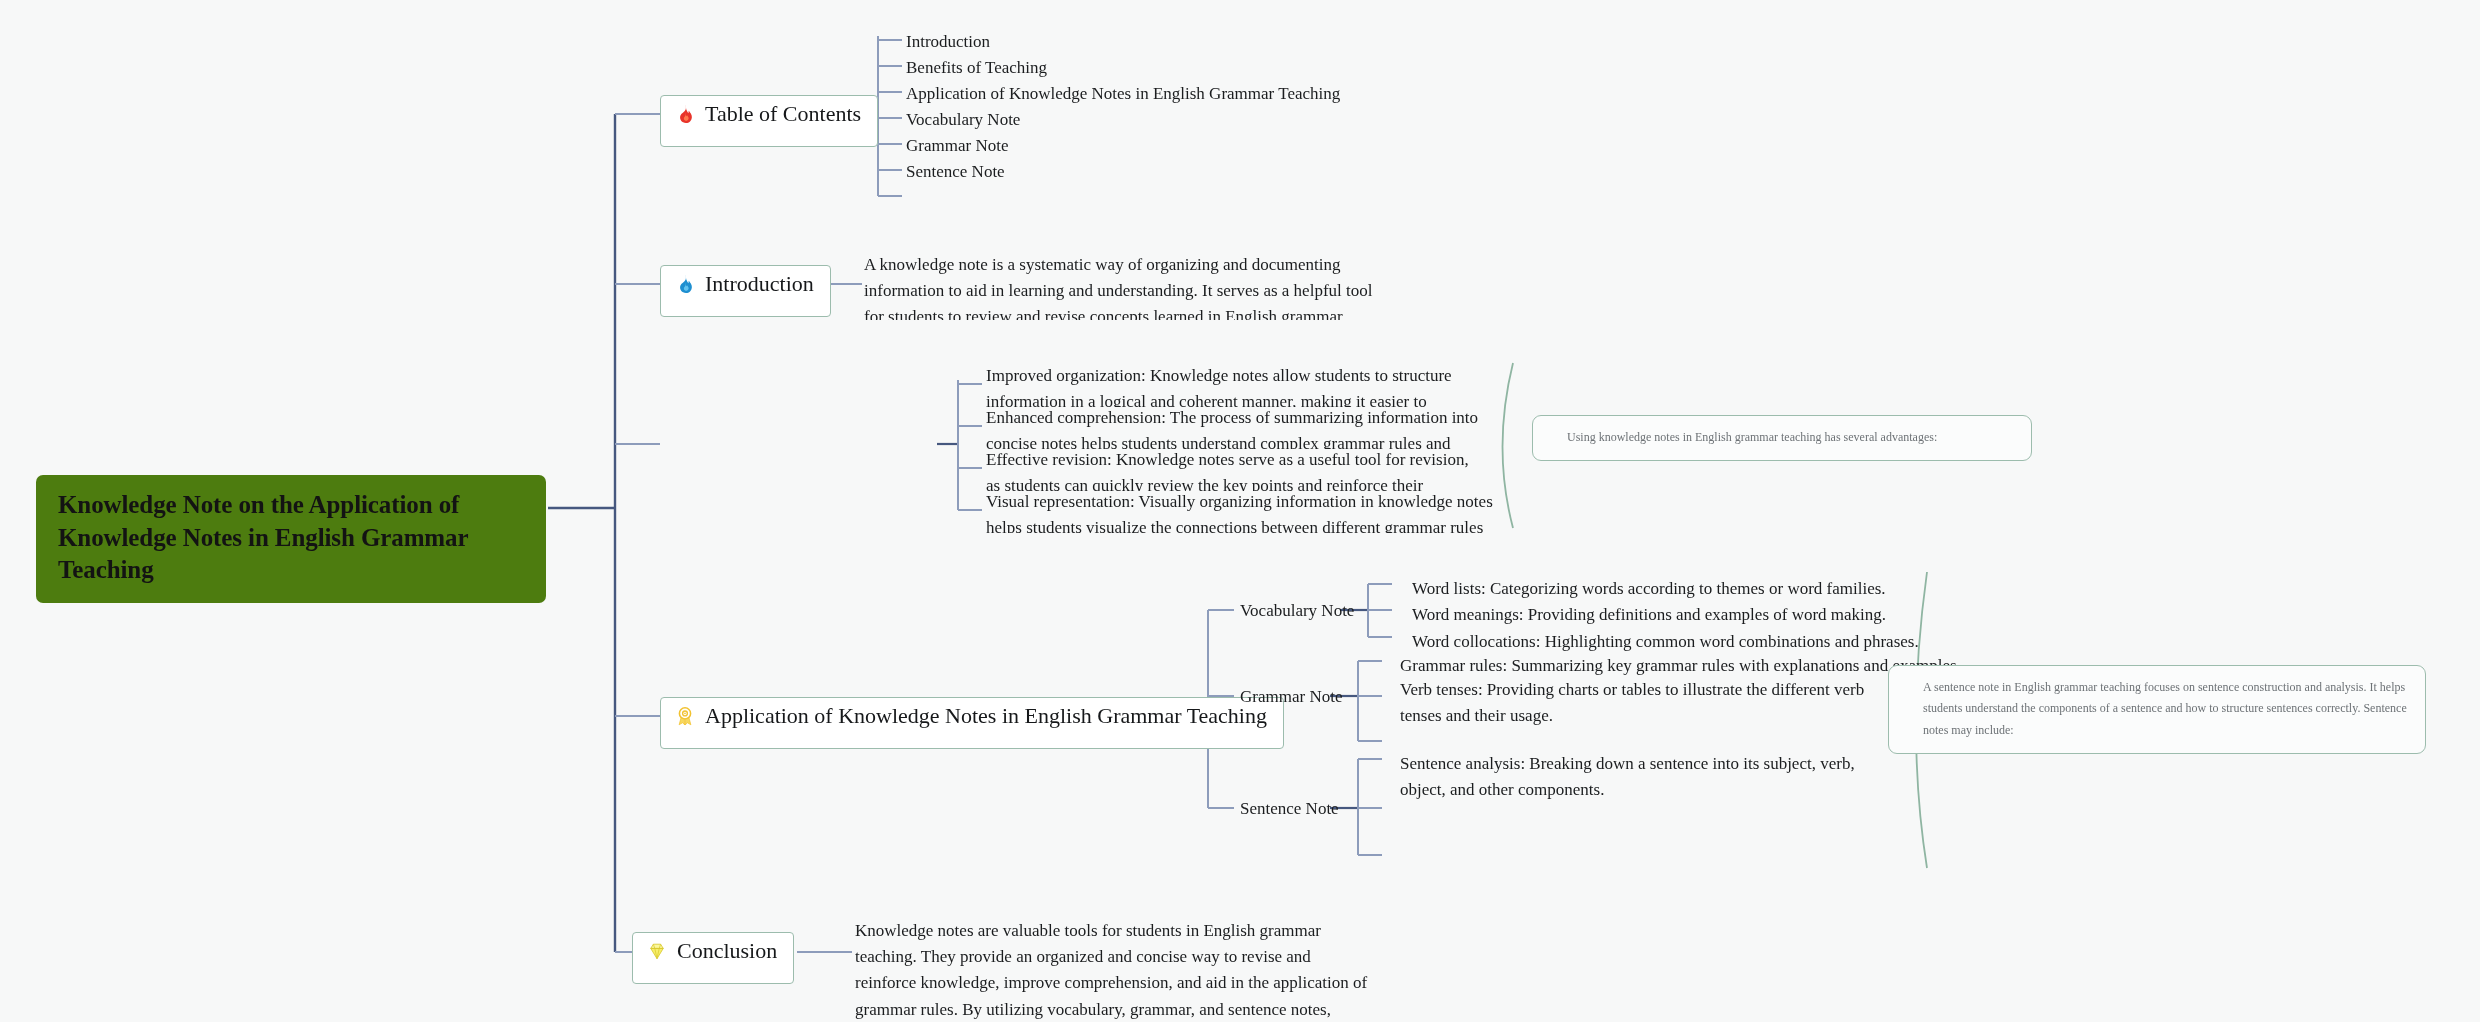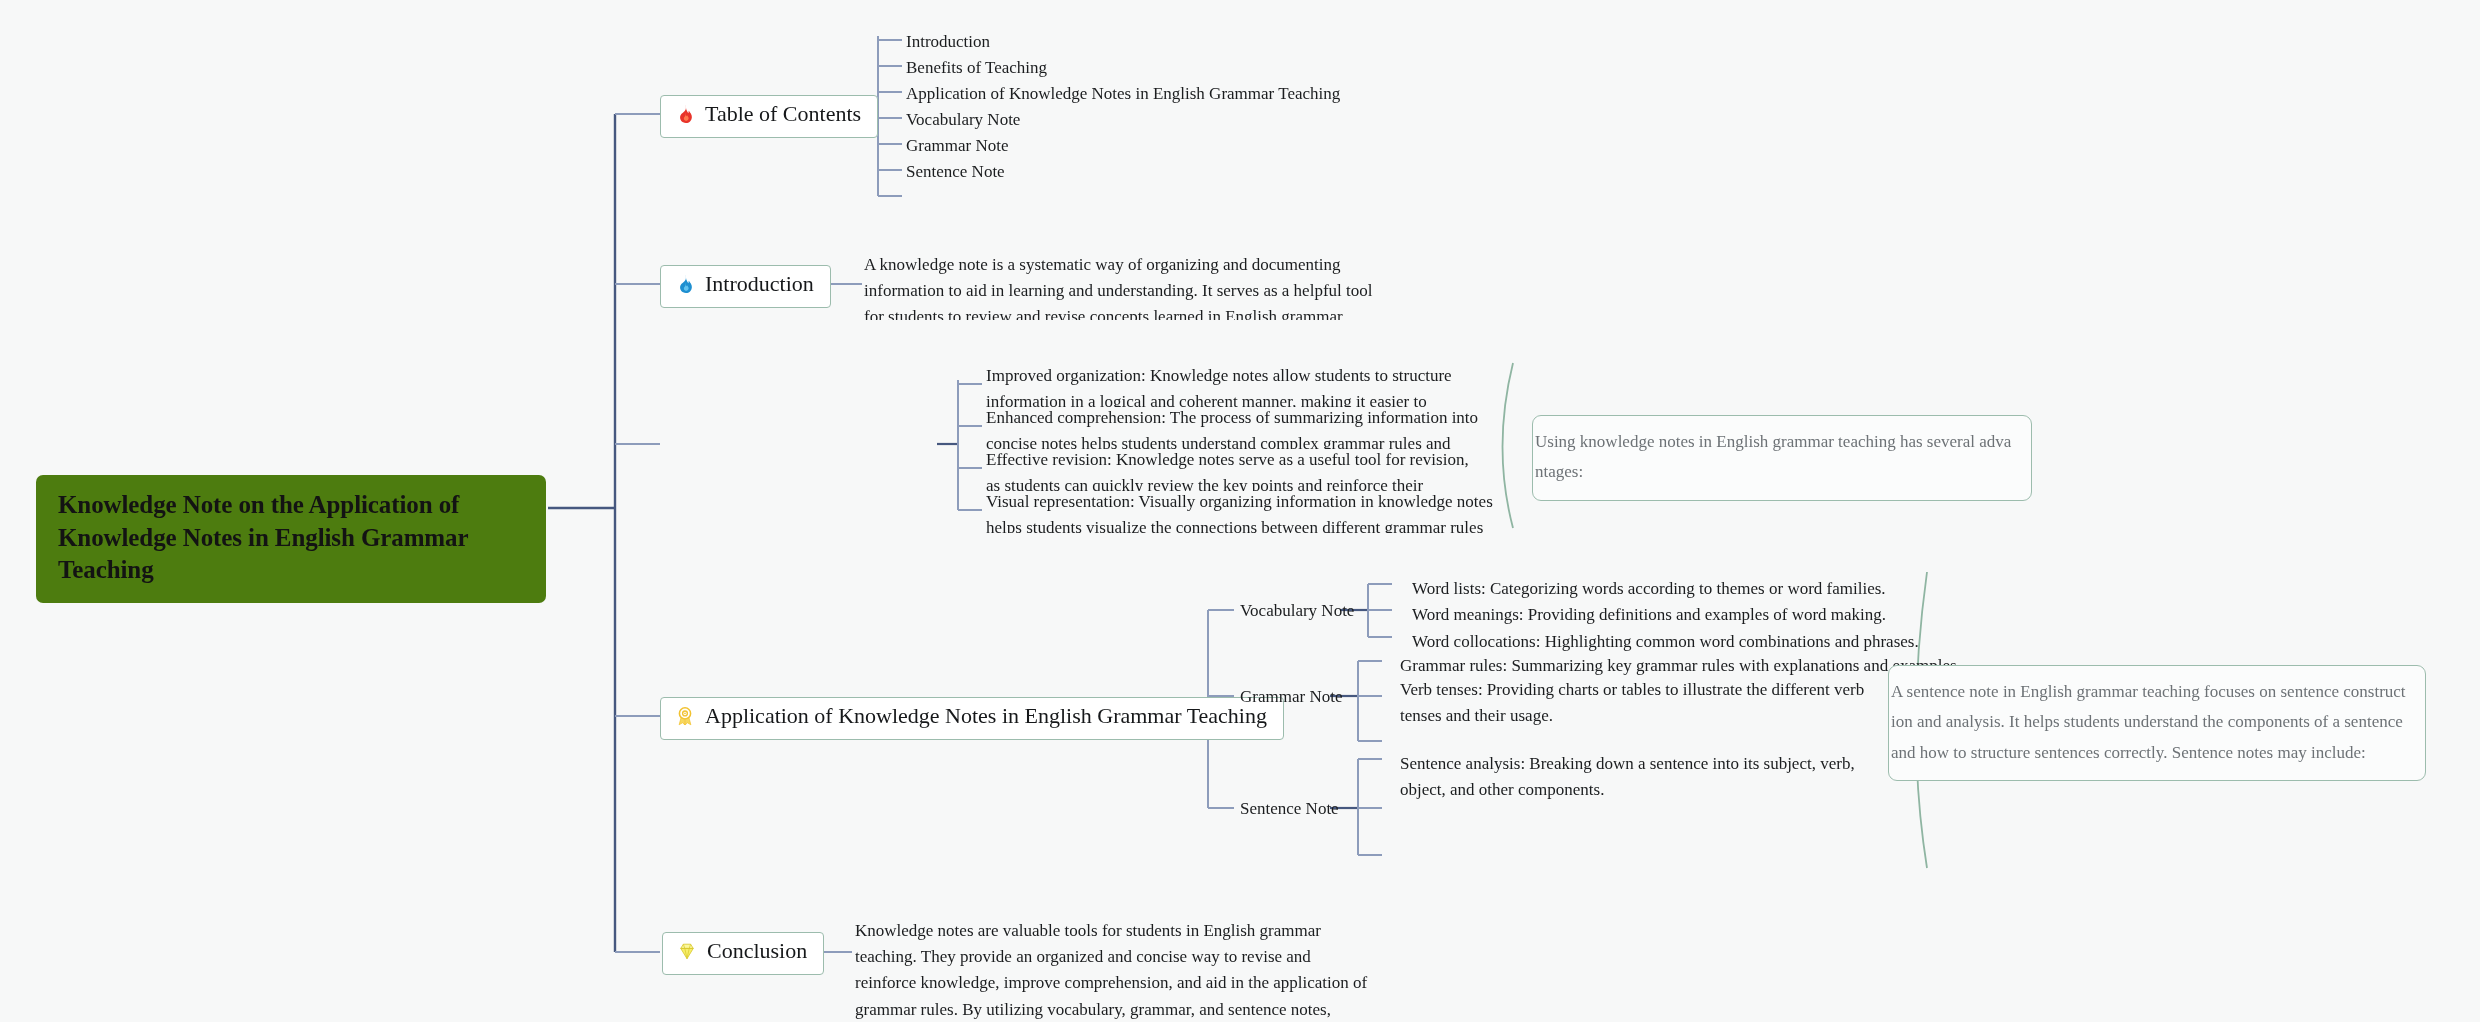--- a/index.html
+++ b/index.html
@@ -42,21 +42,21 @@
 
   
   .topic {
     position: absolute;
     display: flex;
     align-items: center;
     gap: 9px;
     background: #ffffff;
     border: 1.3px solid #9cbcad;
     border-radius: 4px;
-    padding: 7px 16px 12px 13px;
+    padding: 7px 16px 21px 13px;
     white-space: nowrap;
     color: #16181a;
     font-size: 22px;
     line-height: 1;
   }
   .topic .label { display: inline-block; }
 
   .ico {
     display: inline-block;
     width: 22px; height: 22px;
@@ -91,23 +91,23 @@
     overflow: hidden;
   }
 
   
   .callout {
     position: absolute;
     border: 1.4px solid #9cbcad;
     border-radius: 9px;
     background: #fbfcfc;
     color: #6d7276;
-    font-size: 17px;
+    font-size: 12px;
     line-height: 1.78;
-    padding: 11px 17px 12px 2px;
+    padding: 11px 17px 12px 34px;
     word-break: break-all;
   }
 </style>
 </head>
 <body>
 
 <div id="canvas">
 
   <svg id="wires" viewBox="0 0 2480 1022" width="2480" height="1022" xmlns="http://www.w3.org/2000/svg">
 
@@ -277,21 +277,21 @@
   </div>
 
   <div class="leaf" style="left:1400px; top:751px; width:490px;font-family:Liberation Serif, serif;">
     <span>Sentence analysis: Breaking down a sentence into its subject, verb, object, and other components.</span>
   </div>
 
   <div class="callout" style="left:1888px; top:665px; width:538px;">
     <span>A sentence note in English grammar teaching focuses on sentence construction and analysis. It helps students understand the components of a sentence and how to structure sentences correctly. Sentence notes may include:</span>
   </div>
 
-  <div class="topic" style="left:662px; top:932px;">
+  <div class="topic" style="left:632px; top:932px;">
     <span class="ico">
       <svg viewBox="0 0 24 24">
         <path d="M5.2 9.2 L12 20.4 L18.8 9.2 Z" fill="#f7ef6a" stroke="#d8c82e" stroke-width="0.9"></path>
         <path d="M5.2 9.2 H18.8 L16 4.6 H8 Z" fill="#fbf79c" stroke="#d8c82e" stroke-width="0.9"></path>
         <path d="M8 4.6 L9.6 9.2 L12 20.4 L14.4 9.2 L16 4.6" fill="none" stroke="#d8c82e" stroke-width="0.8"></path>
         <path d="M5.2 9.2 H 18.8" fill="none" stroke="#d8c82e" stroke-width="0.8"></path>
       </svg>
     </span>
     <span class="label">Conclusion</span>
   </div>

